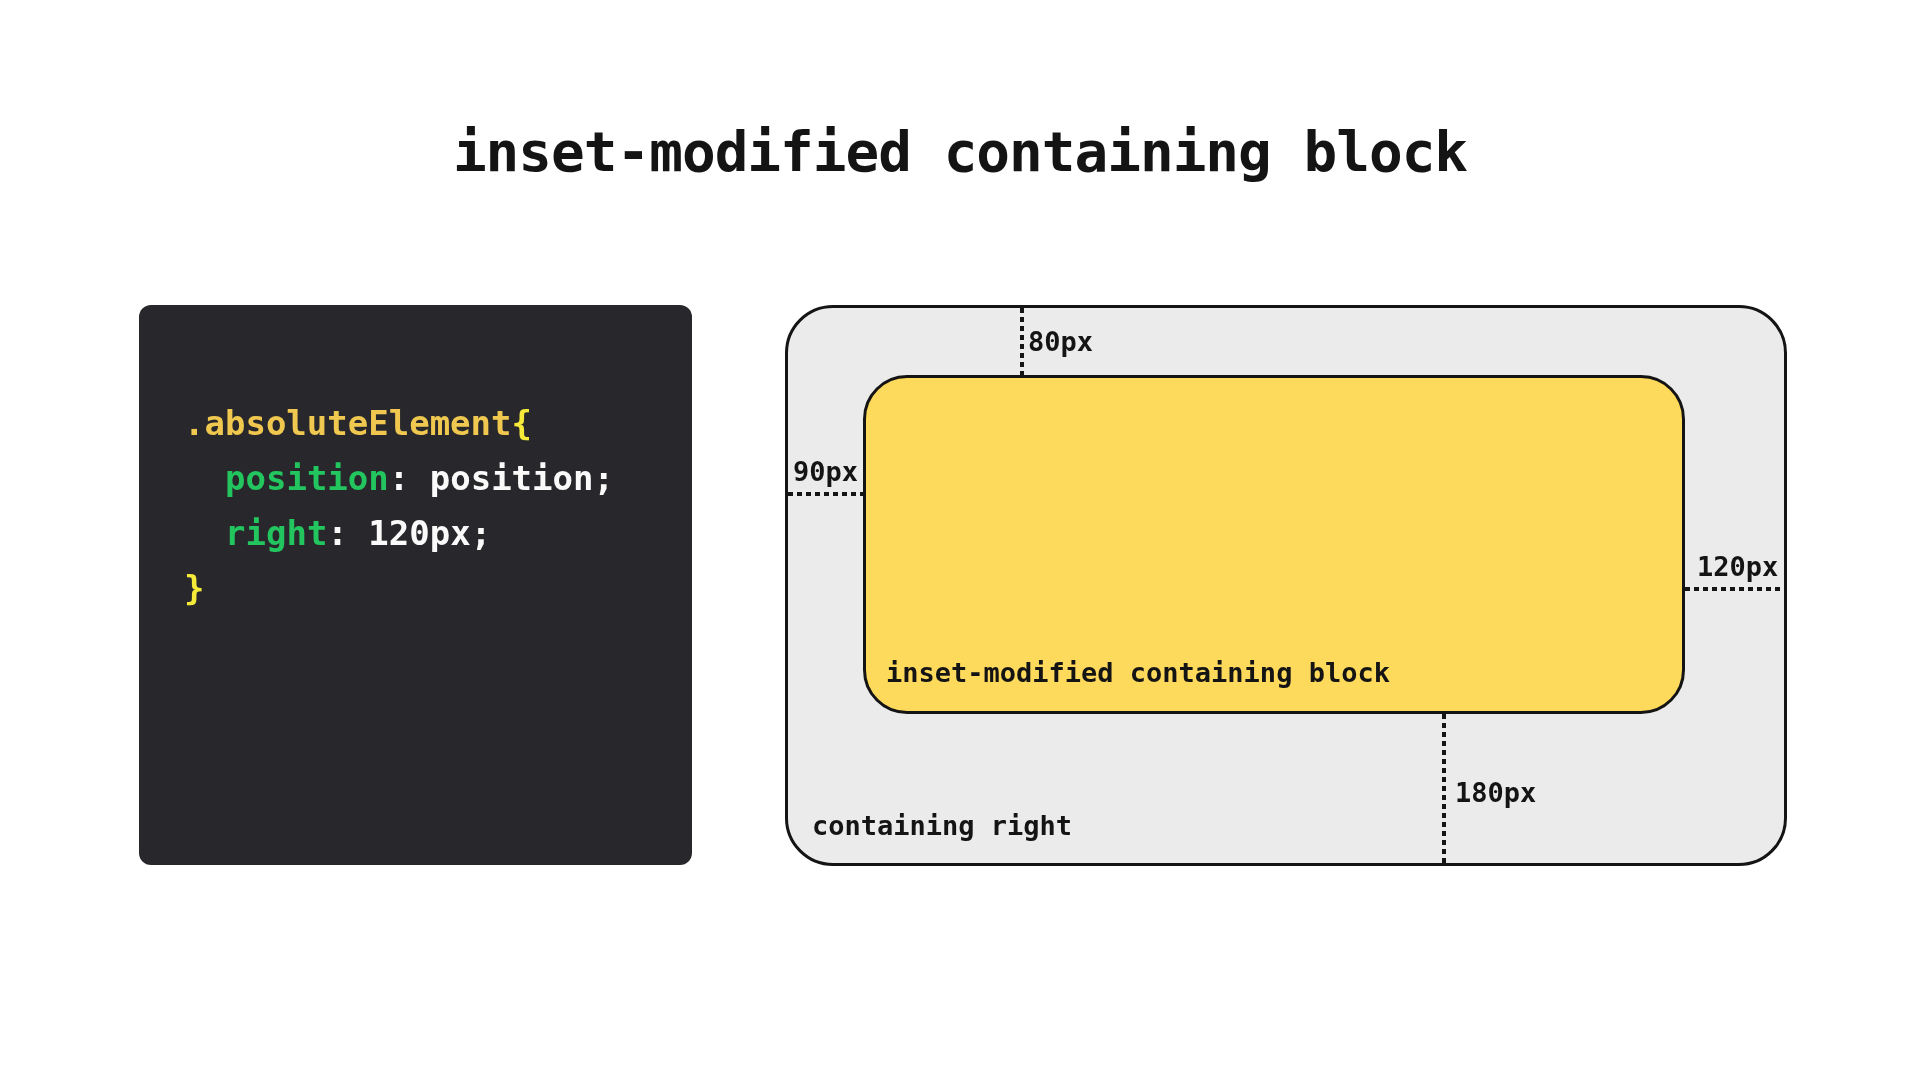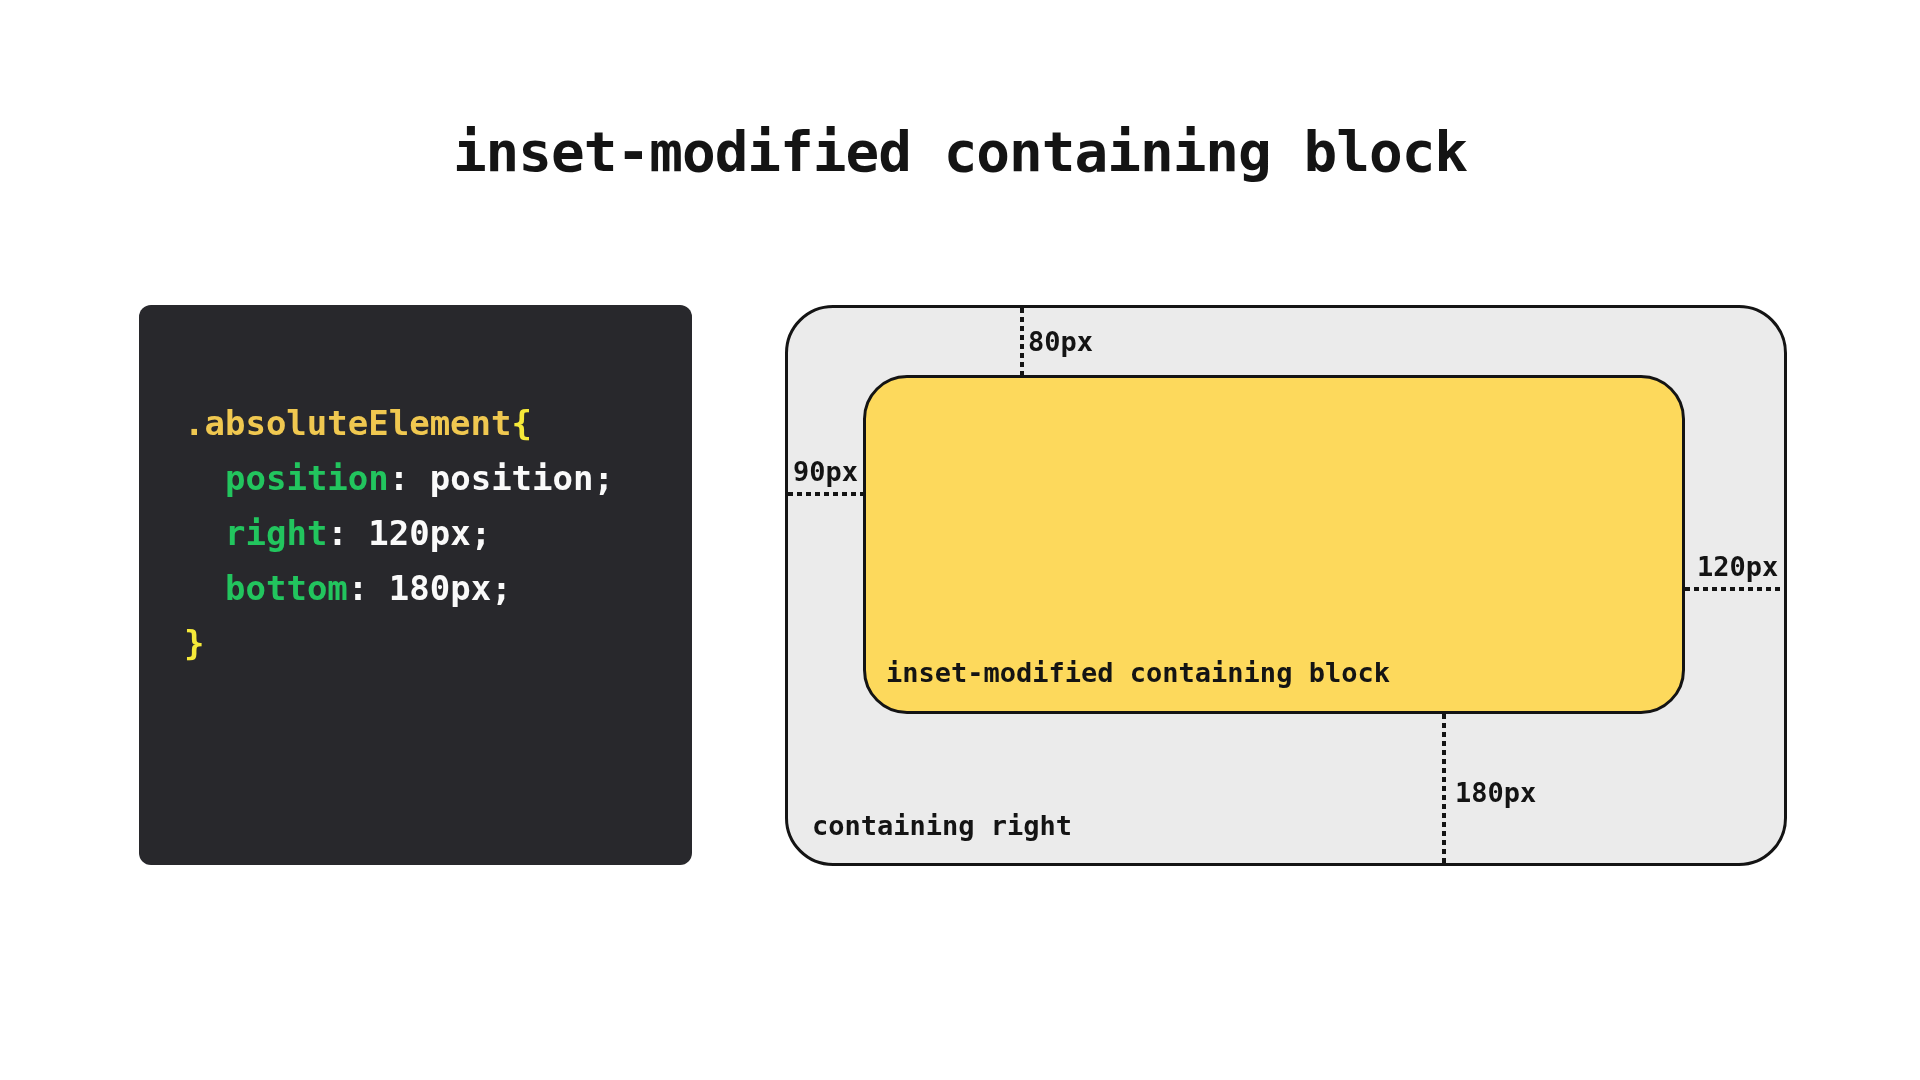--- a/index.html
+++ b/index.html
@@ -103,21 +103,20 @@
 
 <div id="canvas">
 
   <h1 class="title">inset-modified containing block</h1>
 
   <div class="code-panel">
     <div class="code">
       <div class="code-line"><span class="tok-sel">.absoluteElement</span><span class="tok-brace">{</span></div>
       <div class="code-line indent"><span class="tok-prop">position</span><span class="tok-plain">: </span><span class="tok-plain">position</span><span class="tok-plain">;</span></div>
       <div class="code-line indent"><span class="tok-prop">right</span><span class="tok-plain">: </span><span class="tok-plain">120px</span><span class="tok-plain">;</span></div>
-      <div class="code-line indent"><span class="tok-prop">bottom</span><span class="tok-plain">: </span><span class="tok-plain">180px</span><span class="tok-plain">;</span></div>
       <div class="code-line"><span class="tok-brace">}</span></div>
     </div>
   </div>
 
   <div class="containing-block">
 
     <div class="imcb"></div>
 
     <div class="dotted v line-top"></div>
     <div class="dotted h line-left"></div>

